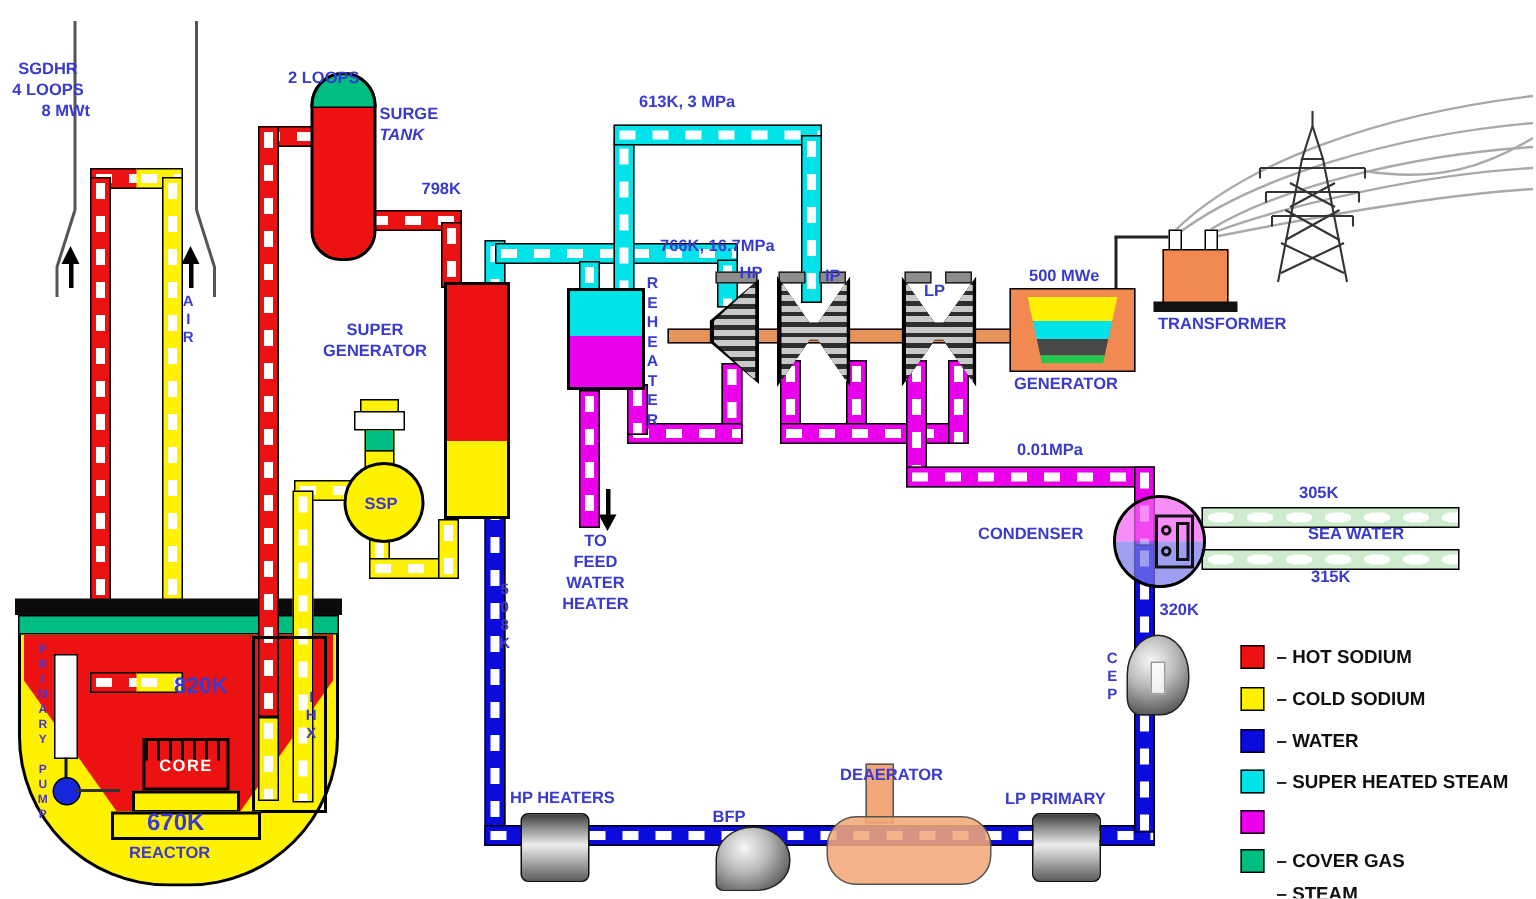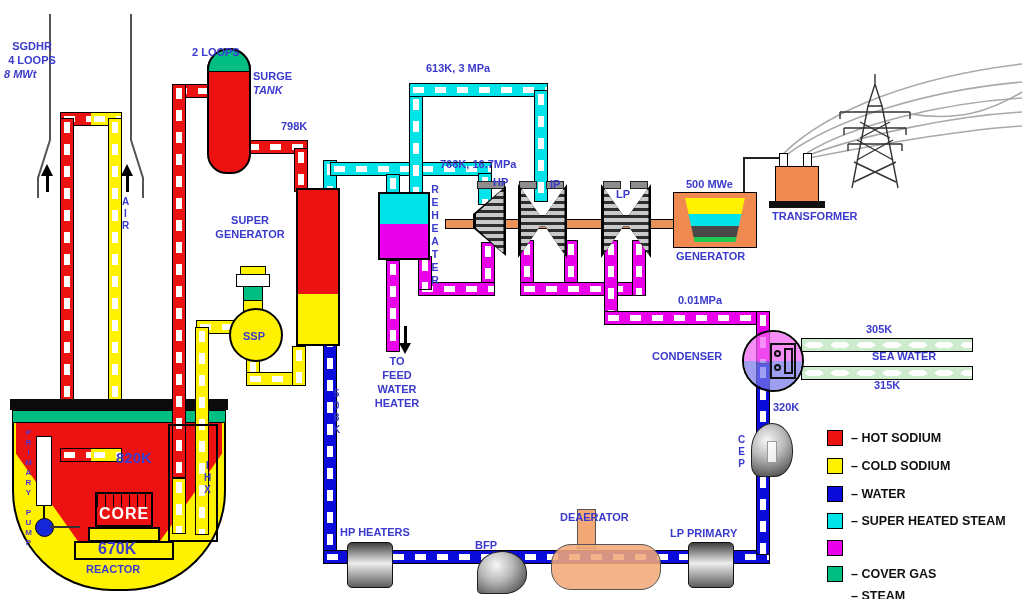--- a/index.html
+++ b/index.html
@@ -194,21 +194,21 @@
   <div class="abs" style="left:16px;top:423px;width:206px;height:118px;background:#EC1212;clip-path:polygon(0 0,100% 0,100% 26%,70% 100%,30% 100%,0 26%);z-index:7;"></div>
 
   <div class="abs" style="left:36px;top:436px;width:16px;height:70px;background:#fff;border:1.5px solid #000;box-sizing:border-box;z-index:9;"></div>
   <div class="abs" style="left:43px;top:505px;width:2px;height:16px;background:#111;z-index:9;"></div>
   <div class="abs" style="left:35px;top:518px;width:19px;height:19px;background:#1527d8;border:1px solid #001;border-radius:50%;box-sizing:border-box;z-index:9;"></div>
   <div class="abs" style="left:50px;top:526px;width:30px;height:2px;background:#333;z-index:9;"></div>
 
   <div class="abs" style="left:168px;top:424px;width:50px;height:118px;border:2px solid #000;box-sizing:border-box;z-index:9;"></div>
 
   <div class="abs" style="left:95px;top:492px;width:58px;height:35px;background:#EC1212;border:2px solid #000;box-sizing:border-box;z-index:10;background-image:repeating-linear-gradient(90deg,#000 0 1.5px,transparent 1.5px 8px);background-size:100% 13px;background-repeat:no-repeat;">
-    <div style="position:absolute;left:0;right:0;top:11px;text-align:center;color:#fff;font-weight:900;font-size:16px;letter-spacing:1px;">CORE</div>
+    <div style="position:absolute;left:0;right:0;top:11px;text-align:center;color:#fff;font-weight:900;font-size:11px;letter-spacing:1px;">CORE</div>
   </div>
 
   <div class="abs" style="left:88px;top:527px;width:72px;height:15px;background:#FFF200;border:2px solid #000;box-sizing:border-box;z-index:9;"></div>
   <div class="abs" style="left:74px;top:541px;width:100px;height:19px;background:#FFF200;border:2px solid #000;box-sizing:border-box;z-index:9;"></div>
 
   <div>
     <div class="leg-sw" style="left: 827px; top: 430px; background-color: rgb(236, 18, 18);"></div>
     <div class="leg-tx" style="left:851px;top:431px;">– HOT SODIUM</div>
     <div class="leg-sw" style="left: 827px; top: 458px; background-color: rgb(255, 242, 0);"></div>
     <div class="leg-tx" style="left:851px;top:459px;">– COLD SODIUM</div>
@@ -220,21 +220,21 @@
     <div class="leg-tx" style="left:851px;top:541px;margin-top:48px;">– STEAM</div>
     <div class="leg-sw" style="left: 827px; top: 566px; background-color: rgb(0, 190, 130);"></div>
     <div class="leg-tx" style="left:851px;top:567px;">– COVER GAS</div>
   </div>
 
   <div class="arrow-stem" style="left:404px;top:326px;width:3px;height:18px;z-index:12;"></div>
   <div class="abs" style="left:399px;top:343px;width:0;height:0;border-left:6px solid transparent;border-right:6px solid transparent;border-top:11px solid #000;z-index:12;"></div>
 
   <div class="lb" style="left:4px;top:40px;width:56px;text-align:center;">SGDHR</div>
   <div class="lb" style="left:4px;top:54px;width:56px;text-align:center;">4 LOOPS</div>
-  <div class="lb" style="left:4px;top:68px;width:56px;text-align:left;font-style:italic;">8 MWt</div>
+  <div class="lb" style="left:4px;top:68px;width:56px;text-align:right;">8 MWt</div>
   <div class="lb vt" style="left:120px;top:196px;font-size:10px;">AIR</div>
 
   <div class="lb" style="left:172px;top:46px;margin-left:20px;">2 LOOPS</div>
   <div class="lb" style="left:253px;top:70px;text-align:center;">SURGE</div>
   <div class="lb" style="left:253px;top:84px;font-style:italic;">TANK</div>
   <div class="lb" style="left:281px;top:120px;">798K</div>
 
   <div class="lb" style="left:210px;top:214px;width:80px;text-align:center;">SUPER</div>
   <div class="lb" style="left:210px;top:228px;width:80px;text-align:center;">GENERATOR</div>
 

